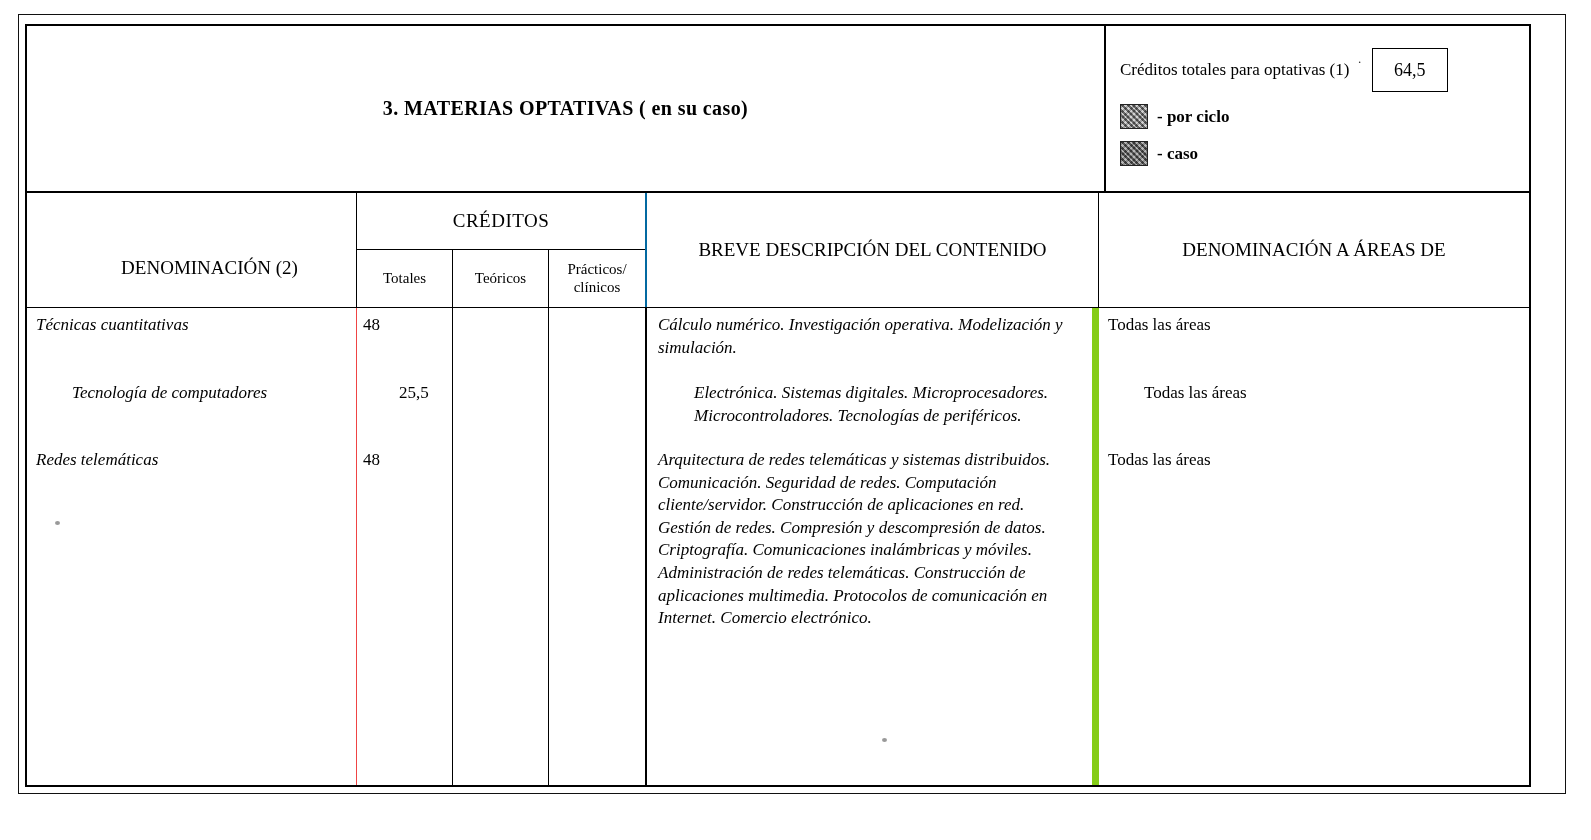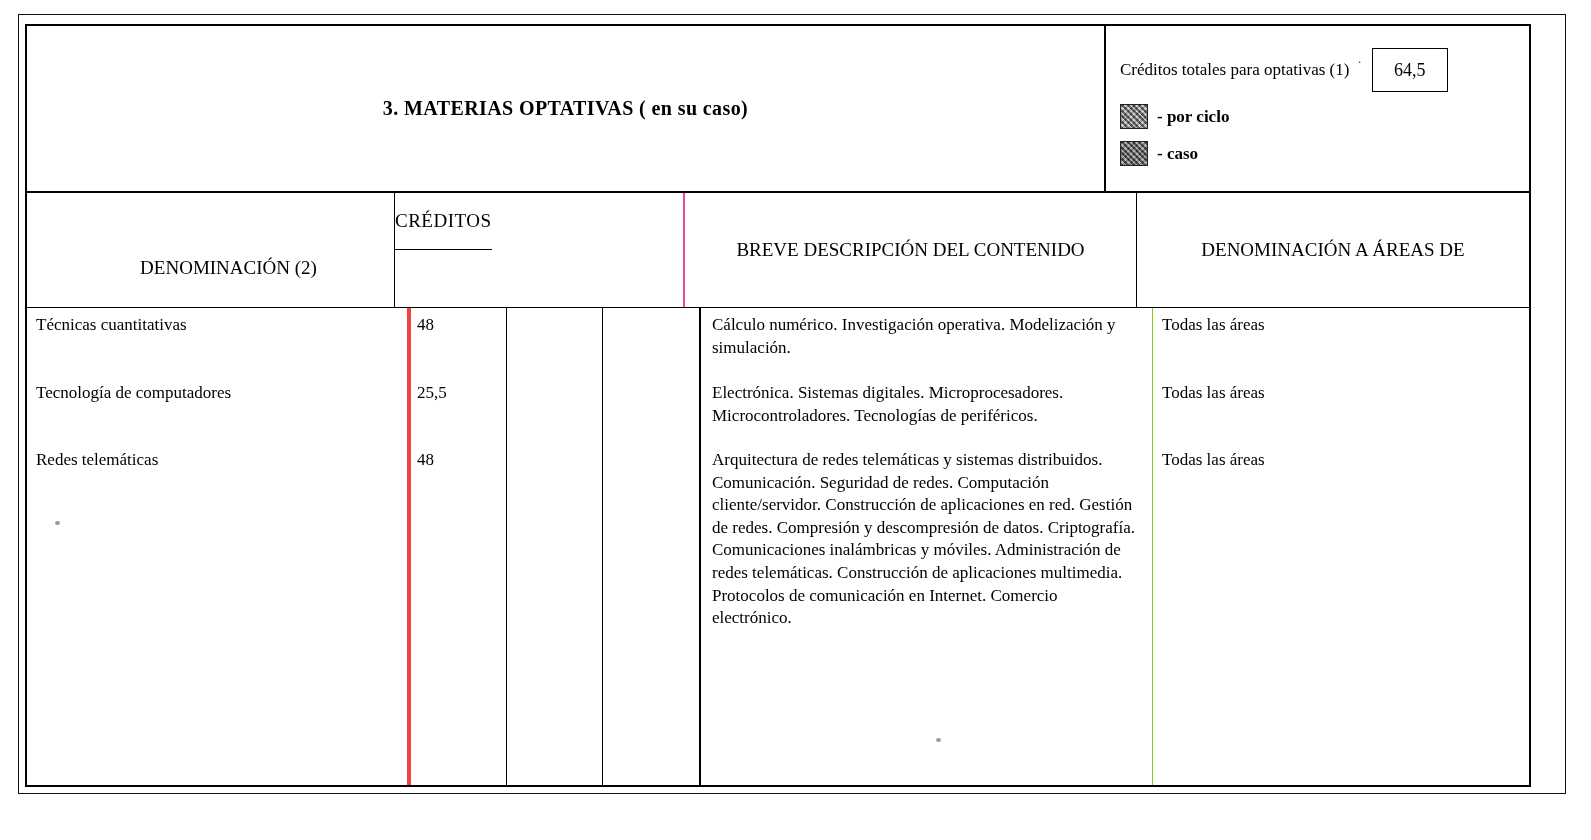--- a/index.html
+++ b/index.html
@@ -124,36 +124,36 @@
   }
 
   
   .colhead-band {
     display: flex;
     height: 115px;
     border-bottom: 1px solid #000;
     box-sizing: border-box;
   }
   .ch-denom {
-    width: 368px;
+    width: 330px;
     box-sizing: border-box;
     border-right: 1px solid #000;
     display: flex;
     align-items: flex-end;
     justify-content: center;
     padding-bottom: 28px;
     font-size: 19px;
     padding-left: 36px;
   }
   .ch-credits {
     width: 290px;
     box-sizing: border-box;
-    border-right: 2px solid #ec4899;
-    display: flex;
-    flex-direction: row;
+    border-right: 2px solid #0369a1;
+    display: flex;
+    flex-direction: column;
   }
   .ch-credits-title {
     height: 56px;
     display: flex;
     align-items: center;
     justify-content: center;
     border-bottom: 1px solid #000;
     font-size: 19px;
     letter-spacing: 0.5px;
   }
@@ -201,39 +201,39 @@
   .body-band {
     flex: 1;
     display: flex;
     box-sizing: border-box;
     position: relative;
   }
   .col {
     box-sizing: border-box;
     position: relative;
   }
-  .col-denom { width: 384px; border-right: 4px solid #ef4444; }
+  .col-denom { width: 330px; border-right: 1px solid #ef4444; font-style: italic; }
   .col-tot   { width: 96px;  border-right: 1px solid #000; }
   .col-teo   { width: 96px;  border-right: 1px solid #000; }
   .col-pra   { width: 98px;  border-right: 2px solid #000; }
-  .col-desc  { width: 452px; border-right: 1px solid #84cc16; }
+  .col-desc  { width: 452px; border-right: 7px solid #84cc16; font-style: italic; }
   .col-vinc  { flex: 1; }
 
   .cell-text {
     position: absolute;
     font-size: 17px;
     line-height: 1.33;
   }
   .col-denom .cell-text { left: 9px; right: 6px; }
   .col-tot   .cell-text { left: 6px; right: 4px; }
   .col-desc  .cell-text { left: 11px; right: 12px; }
   .col-vinc  .cell-text { left: 9px; right: 6px; }
 
   .r1 { top: 6px; }
-  .r2 { top: 74px; }
+  .r2 { top: 74px; margin-left: 36px; }
   .r3 { top: 141px; }
 
   .stray-dot {
     position: absolute;
     width: 5px; height: 4px;
     background: #999;
     border-radius: 50%;
   }
 </style>
 </head>
@@ -263,20 +263,25 @@
           <div class="legend-swatch dark"></div>
           <div class="legend-text">- caso</div>
         </div>
       </div>
     </div>
 
     <div class="colhead-band">
       <div class="ch-denom">DENOMINACIÓN  (2)</div>
       <div class="ch-credits">
         <div class="ch-credits-title">CRÉDITOS</div>
+        <div class="ch-credits-sub">
+          <div class="ch-sub totales">Totales</div>
+          <div class="ch-sub teoricos">Teóricos</div>
+          <div class="ch-sub practicos">Prácticos/ clínicos</div>
+        </div>
       </div>
       <div class="ch-desc">BREVE DESCRIPCIÓN DEL CONTENIDO</div>
       <div class="ch-vinc">
         <div>
           <div>DENOMINACIÓN A ÁREAS DE</div>
         </div>
       </div>
     </div>
 
     <div class="body-band">

